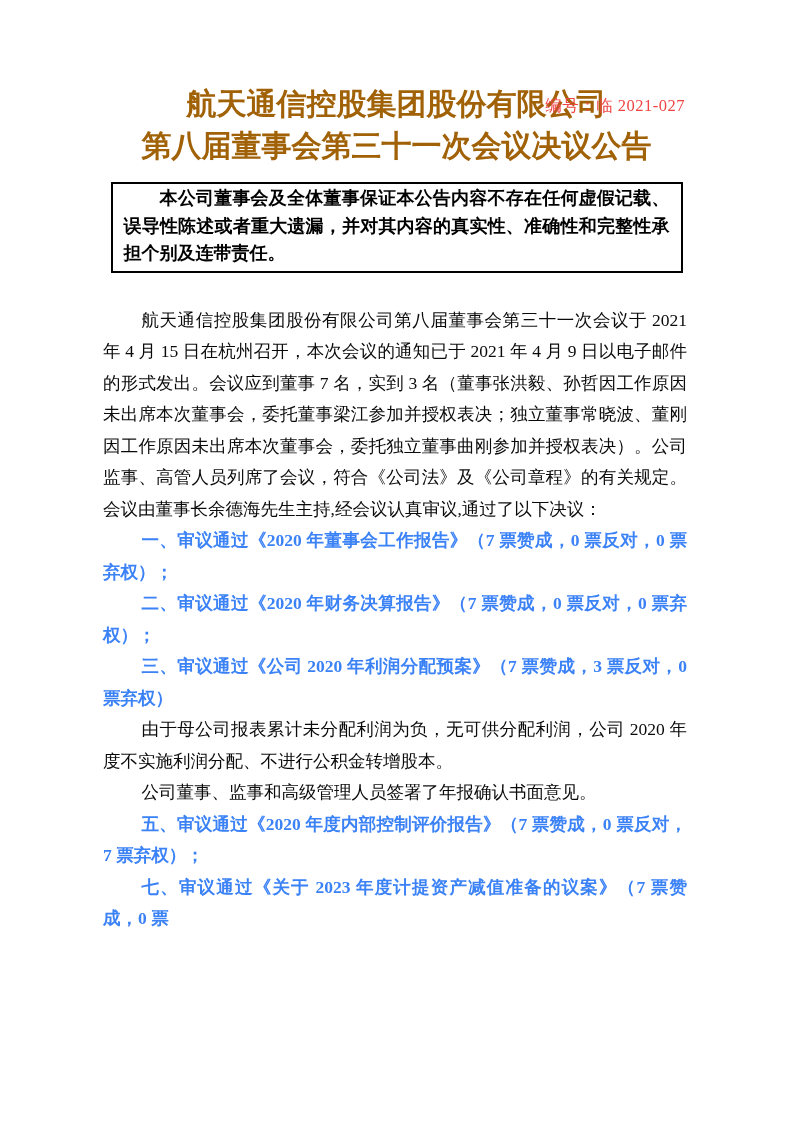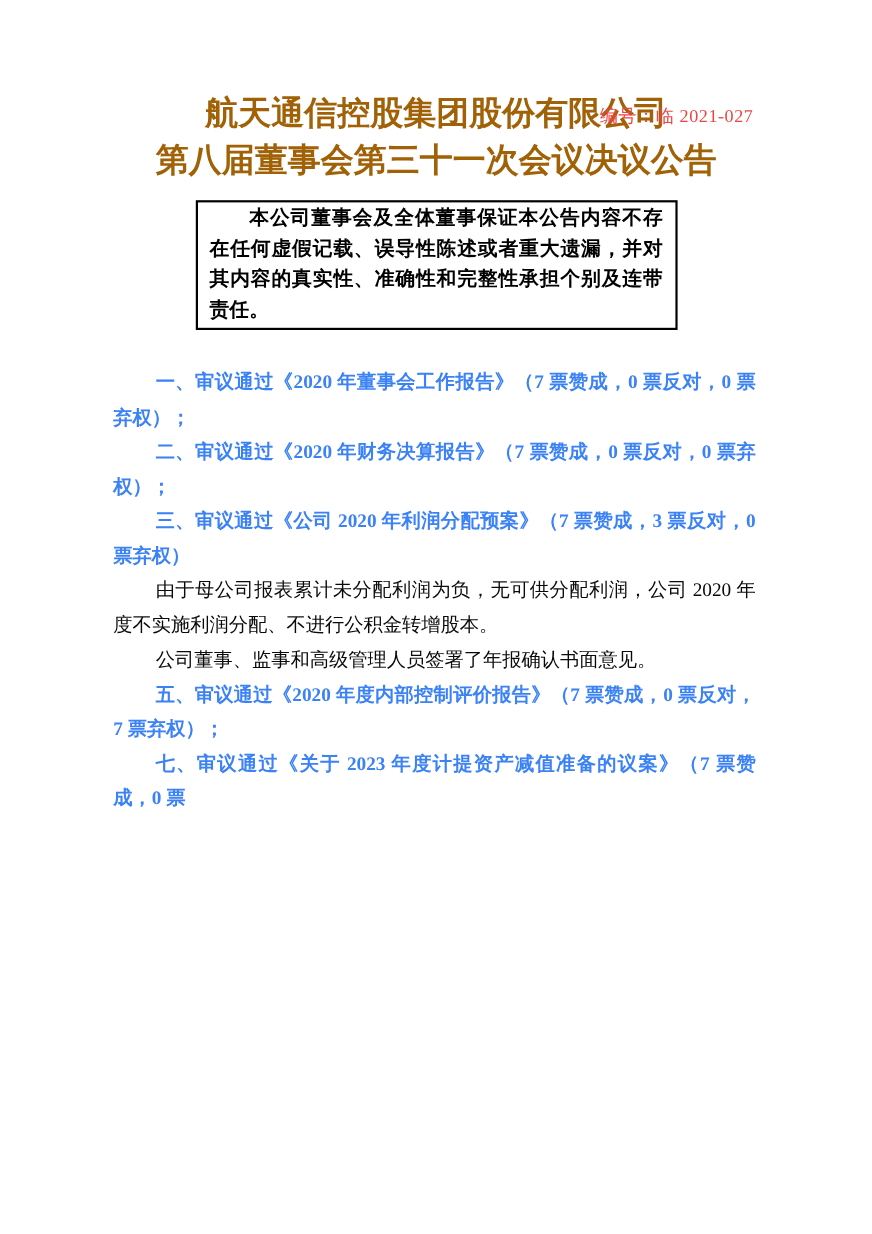--- a/index.html
+++ b/index.html
@@ -25,21 +25,21 @@
   .title-block {
     padding-top: 83px;
     text-align: center;
     color: #a16207;
     font-weight: bold;
     font-size: 30px;
     line-height: 42px;
     font-family: "Liberation Serif", serif;
   }
   .disclaimer-box {
-    width: 438px;
+    width: 572px;
     margin: 15px auto 0 auto;
     border: 2px solid #000000;
     padding: 1px 11px 3px 11px;
     font-family: "Liberation Sans", sans-serif;
     font-weight: bold;
     font-size: 18px;
     line-height: 27.5px;
     text-align: justify;
     text-indent: 2em;
     color: #000000;
@@ -72,20 +72,21 @@
   <div class="title-block">
     <div>航天通信控股集团股份有限公司</div>
     <div>第八届董事会第三十一次会议决议公告</div>
   </div>
 
   <div class="disclaimer-box">
     <span>本公司董事会及全体董事保证本公告内容不存在任何虚假记载、误导性陈述或者重大遗漏，并对其内容的真实性、准确性和完整性承担个别及连带责任。</span>
   </div>
 
   <div class="body-text">
+    <p class="normal">航天通信控股集团股份有限公司第八届董事会第三十一次会议于 2021 年 4 月 15 日在杭州召开，本次会议的通知已于 2021 年 4 月 9 日以电子邮件的形式发出。会议应到董事 7 名，实到 3 名（董事张洪毅、孙哲因工作原因未出席本次董事会，委托董事梁江参加并授权表决；独立董事常晓波、董刚因工作原因未出席本次董事会，委托独立董事曲刚参加并授权表决）。公司监事、高管人员列席了会议，符合《公司法》及《公司章程》的有关规定。会议由董事长余德海先生主持,经会议认真审议,通过了以下决议：</p>
     <p class="bold">一、审议通过《2020 年董事会工作报告》（7 票赞成，0 票反对，0 票弃权）；</p>
     <p class="bold">二、审议通过《2020 年财务决算报告》（7 票赞成，0 票反对，0 票弃权）；</p>
     <p class="bold">三、审议通过《公司 2020 年利润分配预案》（7 票赞成，3 票反对，0 票弃权）</p>
     <p class="normal">由于母公司报表累计未分配利润为负，无可供分配利润，公司 2020 年度不实施利润分配、不进行公积金转增股本。</p>
     <p class="normal">公司董事、监事和高级管理人员签署了年报确认书面意见。</p>
     <p class="bold">五、审议通过《2020 年度内部控制评价报告》（7 票赞成，0 票反对，7 票弃权）；</p>
     <p class="bold">七、审议通过《关于 2023 年度计提资产减值准备的议案》（7 票赞成，0 票</p>
   </div>
 
 </div>

